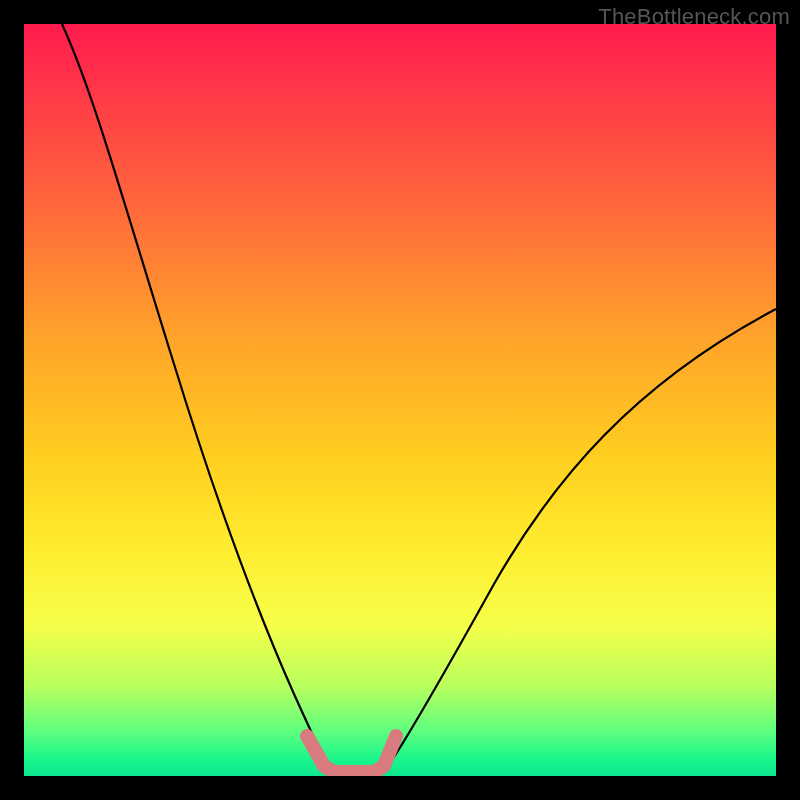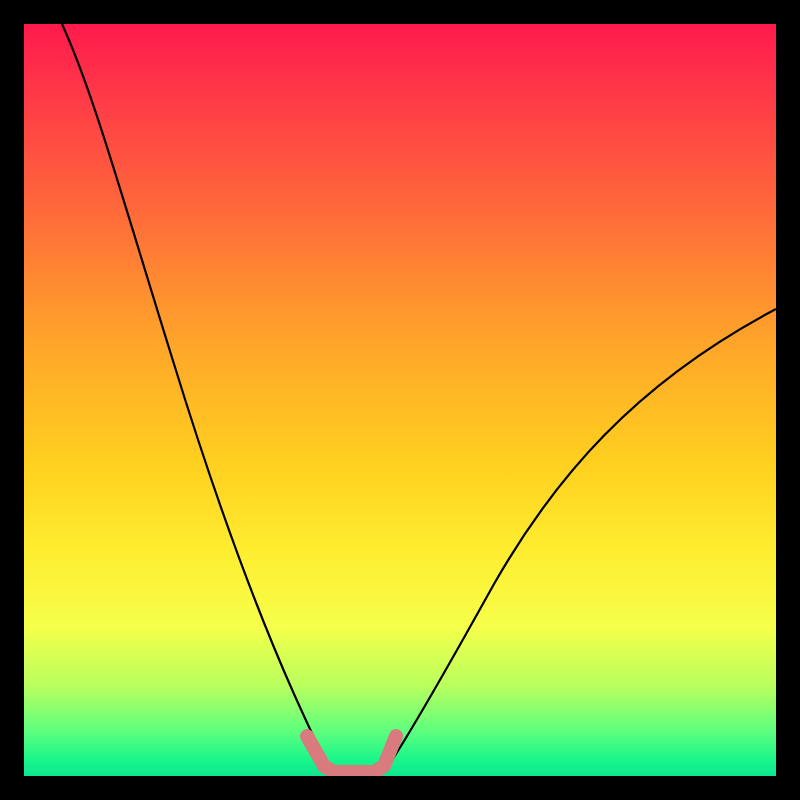--- a/index.html
+++ b/index.html
@@ -87,13 +87,14 @@
 
       <path d="M 283 712
                L 300 742
                L 310 748
                L 350 748
                L 360 742
                L 372 712" fill="none" stroke="#d97a7e" stroke-width="14" stroke-linecap="round" stroke-linejoin="round"></path>
     </svg>
   </div>
 
+  <div class="watermark">TheBottleneck.com</div>
 </div>
 
 </body></html>

